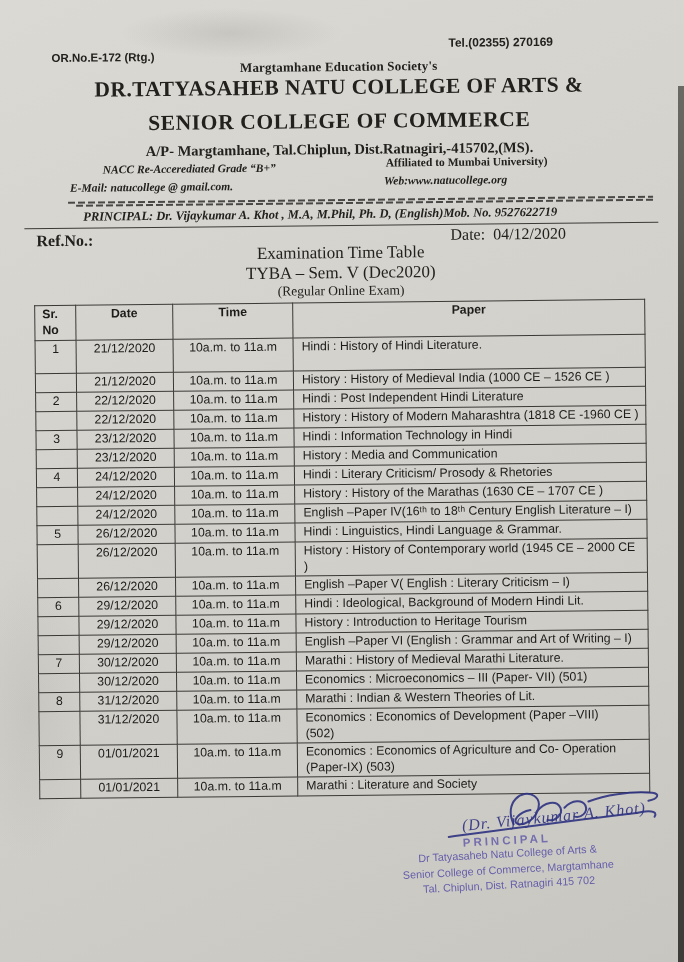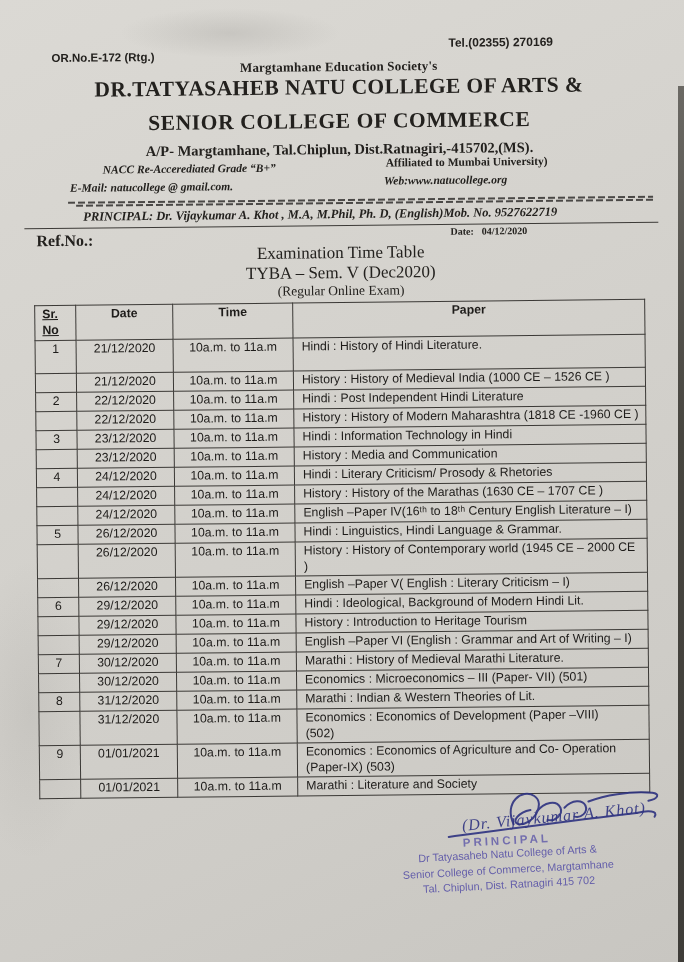--- a/index.html
+++ b/index.html
@@ -25,35 +25,35 @@
   #nacc{left:105px;top:161px;font-size:11.5px;font-weight:bold;font-style:italic;}
   #affiliated{left:388px;top:157px;font-size:11.5px;font-weight:bold;}
   #email{left:72px;top:179px;font-size:11.5px;font-weight:bold;font-style:italic;}
   #web{left:386px;top:175px;font-size:11.5px;font-weight:bold;font-style:italic;}
   .dash-line{height:2px;background:repeating-linear-gradient(90deg,#4a4846 0 7px,transparent 7px 10px);}
   #dash1{left:70px;top:199px;width:585px;}
   #dash2{left:78px;top:202px;width:577px;}
   #principal-line{left:85px;top:207px;font-size:12.5px;font-weight:bold;font-style:italic;}
   #rule1{left:26px;top:225px;width:634px;height:0;border-top:1.7px solid #3c3a37;}
   #ref-no{left:38px;top:229px;font-size:16px;font-weight:bold;}
-  #date-line{left:452px;top:227px;font-size:10px;font-weight:bold;}
+  #date-line{left:452px;top:227px;font-size:16px;font-weight:normal;}
   #date-line .v{margin-left:8px;}
   #title1{top:243px;font-size:17px;}
   #title2{top:263px;font-size:17px;}
   #title3{top:283px;font-size:13.5px;}
   table#tt{
     position:absolute;left:35px;top:302px;width:611px;
     border-collapse:collapse;table-layout:fixed;
     font-family:"Liberation Sans","DejaVu Sans",sans-serif;
     font-size:12.3px;color:#1e1c1a;
   }
   #tt th,#tt td{border:1.5px solid #3b3936;padding:1px 5px;vertical-align:top;line-height:15.5px;}
   #tt thead tr{height:35px;}
   #tt th{font-weight:bold;text-align:center;white-space:pre-line;}
-  #tt th.h-sr{text-align:left;padding-left:7px;text-decoration:underline;}
+  #tt th.h-sr{text-align:left;padding-left:7px;}
   #tt tbody tr{height:19px;}
   #tt tbody tr.tall{height:33px;}
   #tt td.sr{text-align:center;}
   #tt td.date{text-align:center;}
   #tt td.time{text-align:center;}
   #tt td.paper{text-align:left;padding-left:8px;white-space:pre-line;}
   col.c-sr{width:41px;} col.c-date{width:97px;} col.c-time{width:120px;}
   
   #sig-block{position:absolute;right:0;top:780px;width:360px;height:140px;}
   #sig-svg{position:absolute;right:20px;top:6px;}

